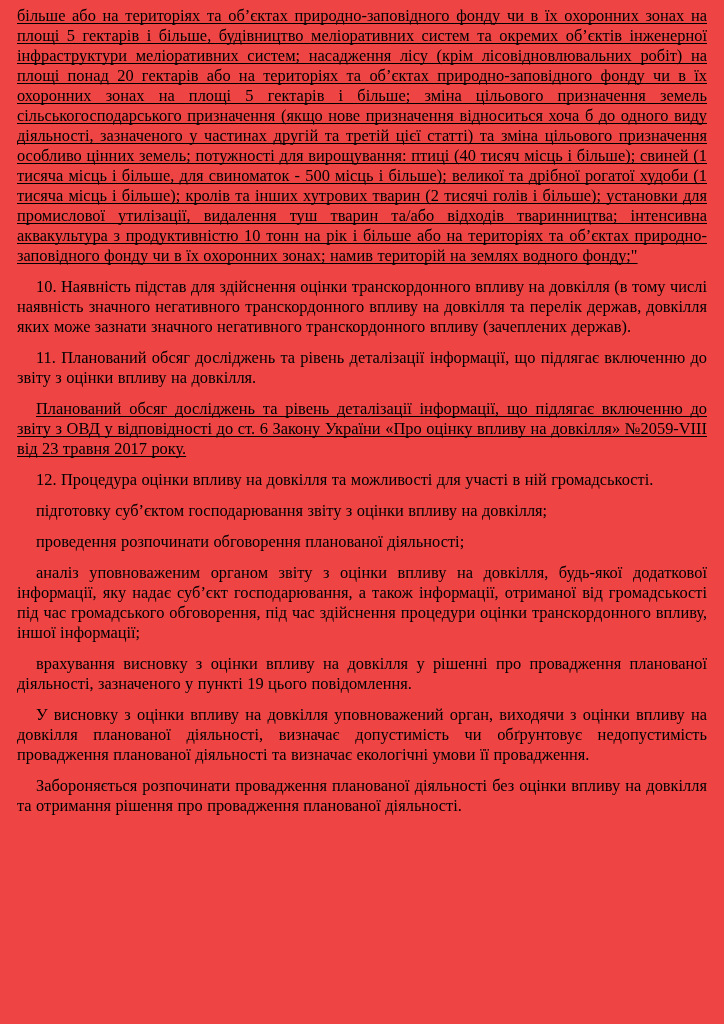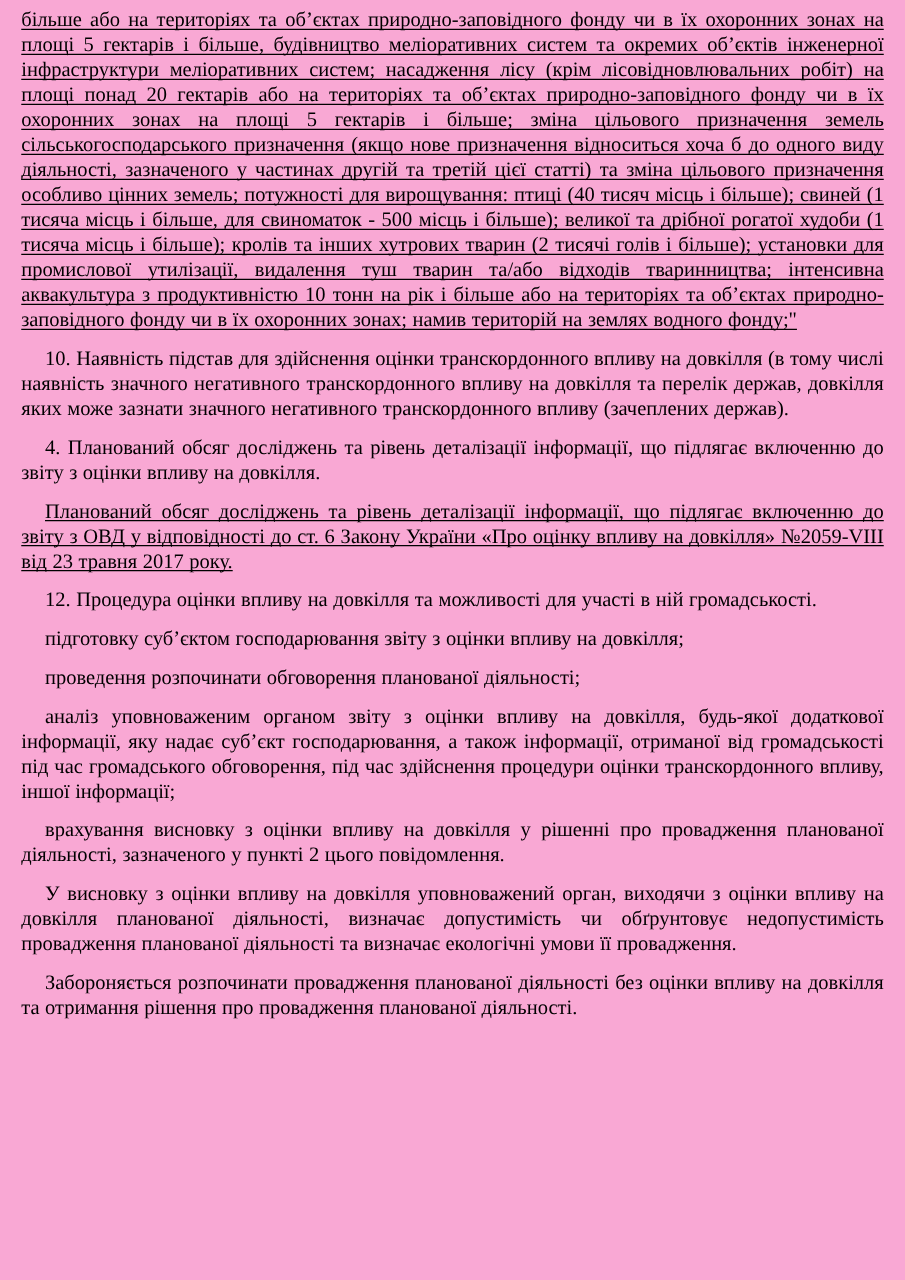--- a/index.html
+++ b/index.html
@@ -5,21 +5,21 @@
   html, body {
     margin: 0;
     padding: 0;
     background: #ffffff;
   }
   .page {
     position: relative;
     width: 724px;
     height: 1024px;
     box-sizing: border-box;
-    background: #f9a8d4;
+    background: #ef4444;
     color: #000000;
     font-family: "Liberation Serif", "DejaVu Serif", serif;
     font-size: 16.4px;
     line-height: 20px;
     padding: 6px 17px 0 17px;
     overflow: hidden;
     text-align: justify;
   }
   .page p {
     margin: 0 0 11px 0;
@@ -38,33 +38,33 @@
 </head>
 <body>
 
 <div class="page">
 
   <p class="underlined no-indent">більше або на територіях та об’єктах природно-заповідного фонду чи в їх охоронних зонах на площі 5 гектарів і більше, будівництво меліоративних систем та окремих об’єктів інженерної інфраструктури меліоративних систем; насадження лісу (крім лісовідновлювальних робіт) на площі понад 20 гектарів або на територіях та об’єктах природно-заповідного фонду чи в їх охоронних зонах на площі 5 гектарів і більше; зміна цільового призначення земель сільськогосподарського призначення (якщо нове призначення відноситься хоча б до одного виду діяльності, зазначеного у частинах другій та третій цієї статті) та зміна цільового призначення особливо цінних земель; потужності для вирощування: птиці (40 тисяч місць і більше); свиней (1 тисяча місць і більше, для свиноматок - 500 місць і більше); великої та дрібної рогатої худоби (1 тисяча місць і більше); кролів та інших хутрових тварин (2 тисячі голів і більше); установки для промислової утилізації, видалення туш тварин та/або відходів тваринництва; інтенсивна аквакультура з продуктивністю 10 тонн на рік і більше або на територіях та об’єктах природно-заповідного фонду чи в їх охоронних зонах; намив територій на землях водного фонду;"</p>
 
   <p>10. Наявність підстав для здійснення оцінки транскордонного впливу на довкілля (в тому числі наявність значного негативного транскордонного впливу на довкілля та перелік держав, довкілля яких може зазнати значного негативного транскордонного впливу (зачеплених держав).</p>
 
 
-  <p>4. Планований обсяг досліджень та рівень деталізації інформації, що підлягає включенню до звіту з оцінки впливу на довкілля.</p>
+  <p>11. Планований обсяг досліджень та рівень деталізації інформації, що підлягає включенню до звіту з оцінки впливу на довкілля.</p>
 
   <p class="underlined">Планований обсяг досліджень та рівень деталізації інформації, що підлягає включенню до звіту з ОВД у відповідності до ст. 6 Закону України «Про оцінку впливу на довкілля» №2059-VIII від 23 травня 2017 року.</p>
 
   <p>12. Процедура оцінки впливу на довкілля та можливості для участі в ній громадськості.</p>
 
 
   <p>підготовку суб’єктом господарювання звіту з оцінки впливу на довкілля;</p>
 
   <p>проведення розпочинати обговорення планованої діяльності;</p>
 
   <p>аналіз уповноваженим органом звіту з оцінки впливу на довкілля, будь-якої додаткової інформації, яку надає суб’єкт господарювання, а також інформації, отриманої від громадськості під час громадського обговорення, під час здійснення процедури оцінки транскордонного впливу, іншої інформації;</p>
 
 
-  <p>врахування висновку з оцінки впливу на довкілля у рішенні про провадження планованої діяльності, зазначеного у пункті 2 цього повідомлення.</p>
+  <p>врахування висновку з оцінки впливу на довкілля у рішенні про провадження планованої діяльності, зазначеного у пункті 19 цього повідомлення.</p>
 
   <p>У висновку з оцінки впливу на довкілля уповноважений орган, виходячи з оцінки впливу на довкілля планованої діяльності, визначає допустимість чи обґрунтовує недопустимість провадження планованої діяльності та визначає екологічні умови її провадження.</p>
 
   <p>Забороняється розпочинати провадження планованої діяльності без оцінки впливу на довкілля та отримання рішення про провадження планованої діяльності.</p>
 
 </div>
 
 </body></html>

